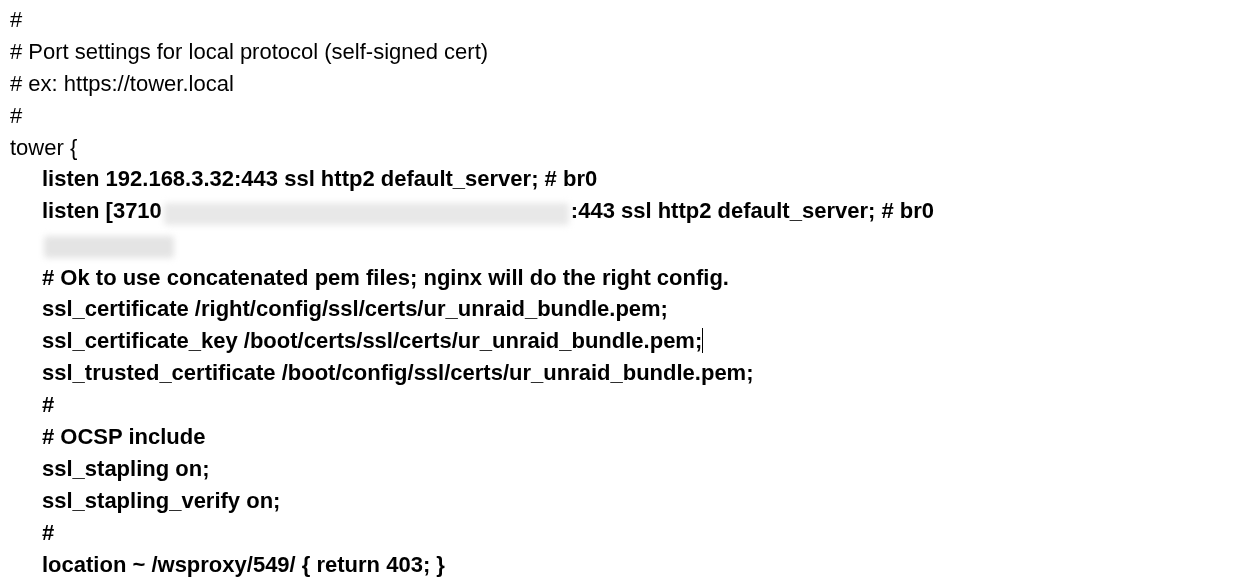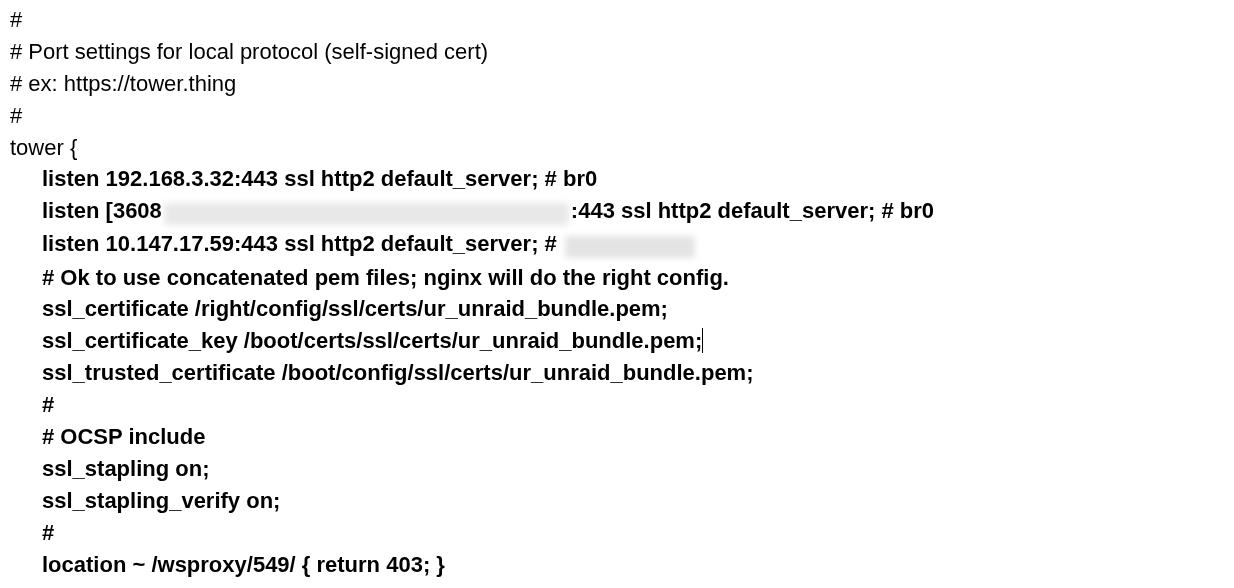--- a/index.html
+++ b/index.html
@@ -52,31 +52,31 @@
     }
     .cursor-bar {
       border-right: 1px solid #000;
     }
   </style>
 </head>
 <body>
 
 <div class="code-line">#</div>
 <div class="code-line"># Port settings for local protocol (self-signed cert)</div>
-<div class="code-line"># ex: https://tower.thing</div>
+<div class="code-line"># ex: https://tower.local</div>
 <div class="code-line">#</div>
 <div class="code-line">tower {</div>
 <div class="code-line indent">listen 192.168.3.32:443 ssl http2 default_server; # br0</div>
 
 <div class="code-line indent">
-  <span>listen [3608</span><span class="redaction-wrap"><span class="redaction-a"></span></span><span>:443 ssl http2 default_server; # br0</span>
+  <span>listen [3710</span><span class="redaction-wrap"><span class="redaction-a"></span></span><span>:443 ssl http2 default_server; # br0</span>
 </div>
 
 <div class="code-line indent">
-  <span>listen 10.147.17.59:443 ssl http2 default_server; # </span><span class="redaction-wrap"><span class="redaction-b"></span></span>
+  <span class="redaction-wrap"><span class="redaction-b"></span></span>
 </div>
 
 <div class="code-line indent"># Ok to use concatenated pem files; nginx will do the right config.</div>
 <div class="code-line indent">ssl_certificate         /right/config/ssl/certs/ur_unraid_bundle.pem;</div>
 <div class="code-line indent"><span>ssl_certificate_key     /boot/certs/ssl/certs/ur_unraid_bundle.pem;</span><span class="cursor-bar"></span></div>
 <div class="code-line indent">ssl_trusted_certificate /boot/config/ssl/certs/ur_unraid_bundle.pem;</div>
 <div class="code-line indent">#</div>
 <div class="code-line indent"># OCSP include</div>
 <div class="code-line indent">ssl_stapling on;</div>
 <div class="code-line indent">ssl_stapling_verify on;</div>

